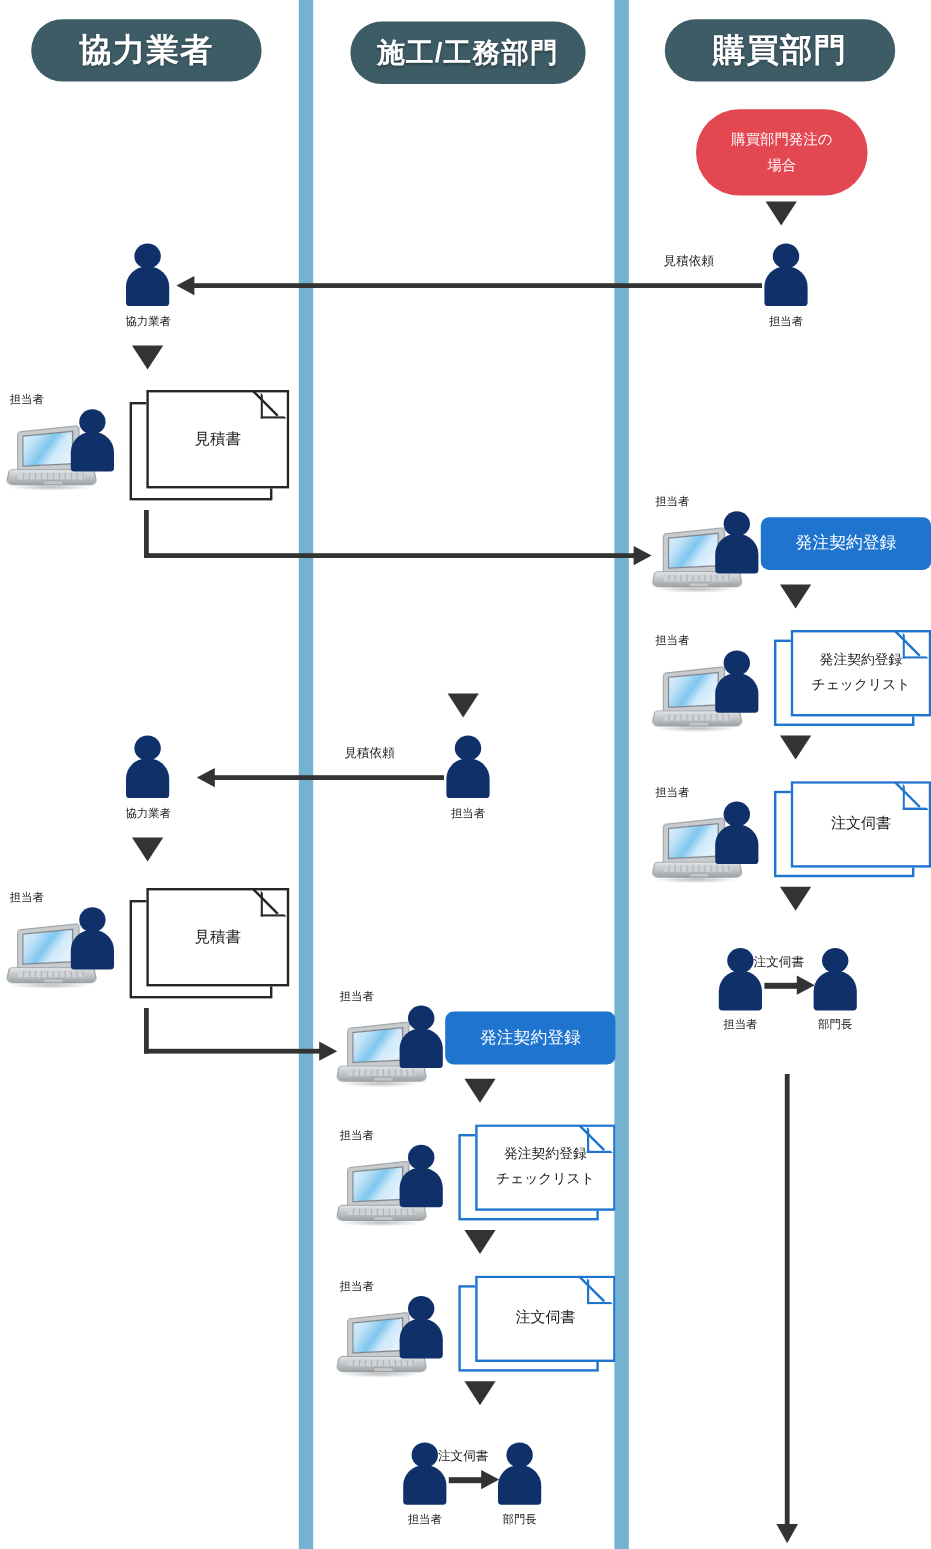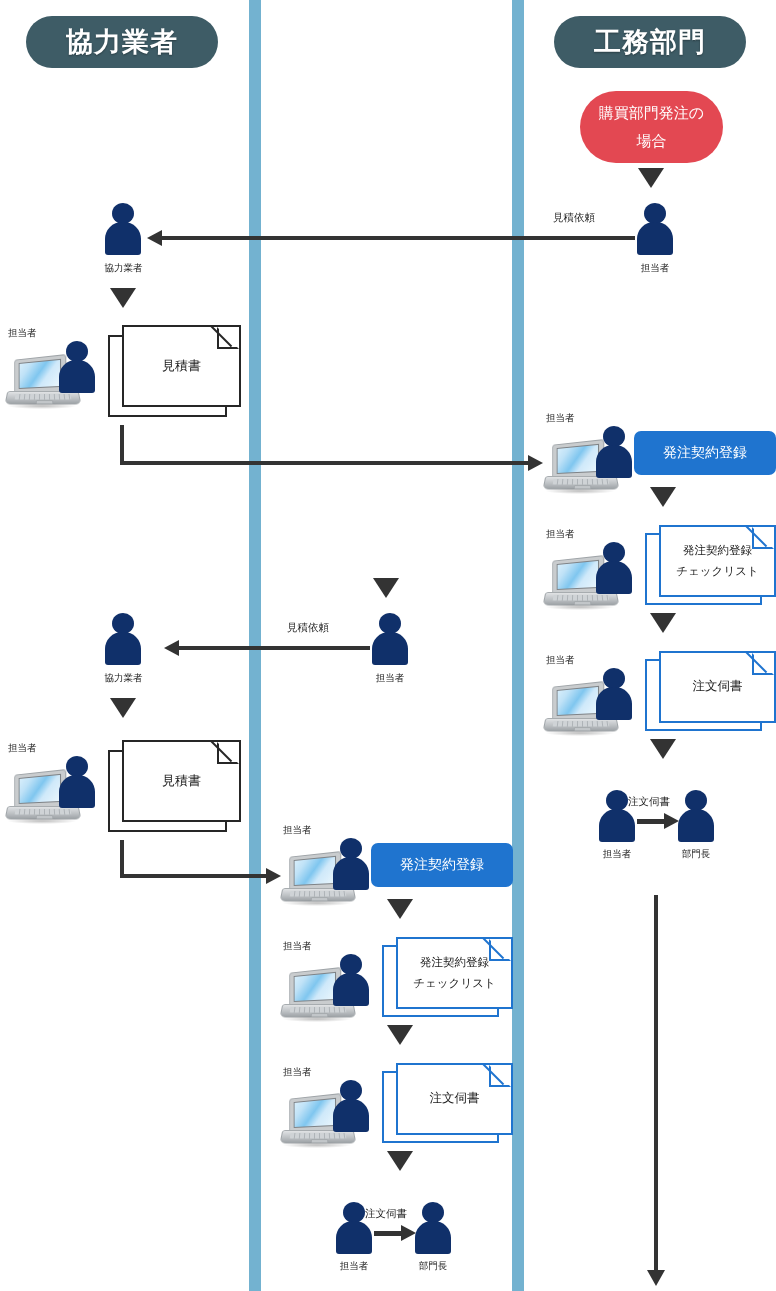--- a/index.html
+++ b/index.html
@@ -37,21 +37,21 @@
   #lane-header-construction{left:292px;top:18px;width:196px;font-size:23px;}
   #lane-header-purchasing{left:554px;top:16px;width:192px;font-size:27px;}
 
   
   .terminator{
     position:absolute;
     background:#e34852;
     border-radius:42px;
     color:#fff;
     display:flex;flex-direction:column;align-items:center;justify-content:center;
-    font-size:15px;line-height:1.85;
+    font-size:12px;line-height:1.85;
     text-align:center;
     box-sizing:border-box;
   }
   #terminator-purchasing{left:580px;top:91px;width:143px;height:72px;}
   #terminator-site{left:317px;top:503px;width:137px;height:70px;}
 
   
   .person{position:absolute;width:40px;height:54px;}
   .person .head{
     position:absolute;left:9px;top:0;width:22px;height:21px;
@@ -182,21 +182,22 @@
 </style>
 </head>
 <body>
 
 <div class="canvas">
 
   <div class="lane-divider" id="divider-1"></div>
   <div class="lane-divider" id="divider-2"></div>
 
   <div class="lane-header" id="lane-header-partner">協力業者</div>
-  <div class="lane-header" id="lane-header-purchasing">工務部門</div>
+  <div class="lane-header" id="lane-header-construction">施工/工務部門</div>
+  <div class="lane-header" id="lane-header-purchasing">購買部門</div>
 
   <div class="terminator" id="terminator-purchasing">
     <span class="doc-line">購買部門発注の</span>
     <span class="doc-line">場合</span>
   </div>
   <div class="arrow-down" style="left:638px;top:168px;"></div>
 
   <div class="person" style="left:635px;top:203px;">
     <div class="head"></div>
       <div class="body"></div>

